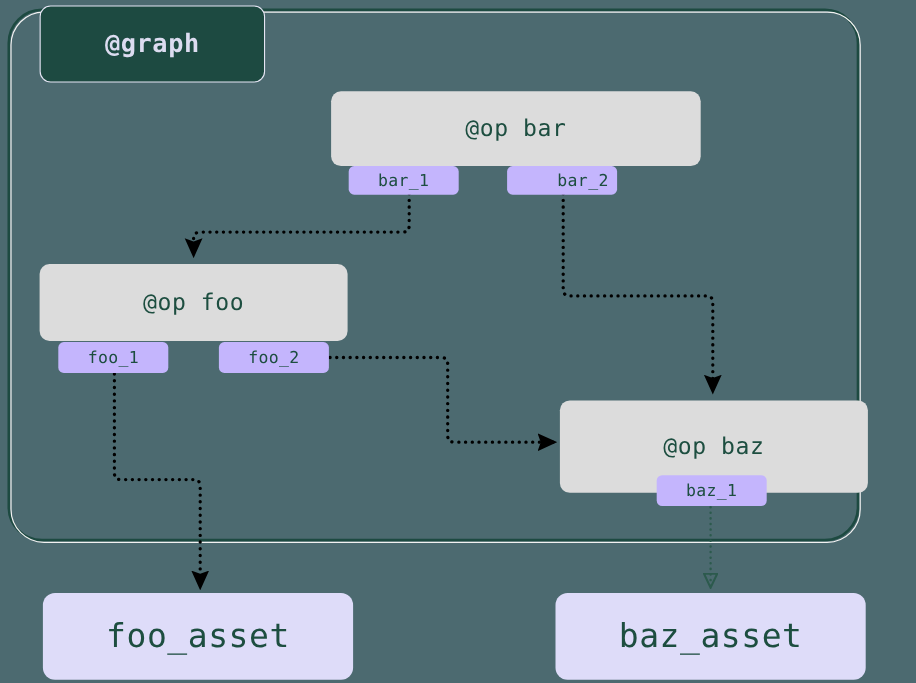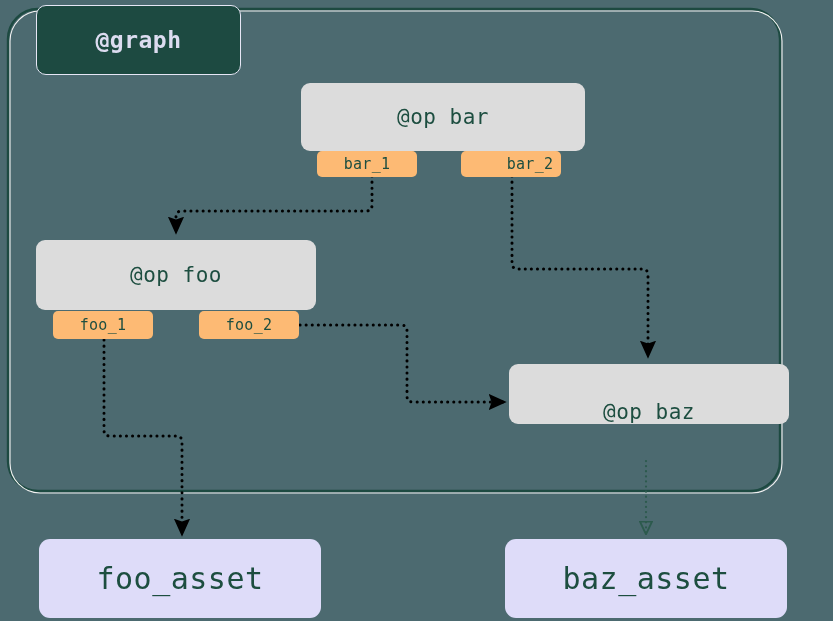--- a/index.html
+++ b/index.html
@@ -44,21 +44,21 @@
   .asset-node {
     background: #dedcf9;
     color: #1d4e40;
     font-size: 30px;
     letter-spacing: 0.5px;
     border-radius: 11px;
   }
   .port {
     position: absolute;
     box-sizing: border-box;
-    background: #fdba74;
+    background: #c4b5fd;
     color: #1d4e40;
     font-size: 15px;
     border-radius: 5px;
     display: flex;
     align-items: center;
     justify-content: center;
     letter-spacing: 0.3px;
   }
   .graph-label {
     position: absolute;
@@ -104,42 +104,45 @@
 
     <path d="M 104 340 L 104 430 Q 104 436 110 436 L 176 436 Q 182 436 182 442 L 182 534" fill="none" stroke="#000000" stroke-width="3" stroke-linecap="round" stroke-dasharray="0.1 6" marker-end="url(#arrow-filled)"></path>
 
     <path d="M 646 461 L 646 533" fill="none" stroke="#2c5a4d" stroke-width="2.2" stroke-linecap="round" stroke-dasharray="0.1 5" marker-end="url(#arrow-hollow)"></path>
   </svg>
 
   <div class="graph-label" style="left:36px; top:5px; width:205px; height:70px;">
     <span>@graph</span>
   </div>
 
-  <div class="node op-node" style="left:301px; top:83px; width:284px; height:68px;">
+  <div class="node op-node" style="left:301px; top:83px; width:336px; height:68px;">
     <span>@op bar</span>
   </div>
   <div class="port" style="left:317px; top:151px; width:100px; height:26px;">
     <span>bar_1</span>
   </div>
   <div class="port" style="left:461px; top:151px; width:100px; height:26px;padding-left:38px;">
     <span>bar_2</span>
   </div>
 
   <div class="node op-node" style="left:36px; top:240px; width:280px; height:70px;text-align:center;">
     <span>@op foo</span>
   </div>
   <div class="port" style="left:53px; top:311px; width:100px; height:28px;">
     <span>foo_1</span>
   </div>
   <div class="port" style="left:199px; top:311px; width:100px; height:28px;">
     <span>foo_2</span>
   </div>
 
-  <div class="node op-node" style="left:509px; top:364px; width:280px; height:60px;align-items:flex-end;">
+  <div class="node op-node" style="left:509px; top:364px; width:280px; height:84px;">
     <span>@op baz</span>
+  </div>
+  <div class="port" style="left:597px; top:432px; width:100px; height:28px;">
+    <span>baz_1</span>
   </div>
 
   <div class="node asset-node" style="left:39px; top:539px; width:282px; height:79px;">
     <span>foo_asset</span>
   </div>
   <div class="node asset-node" style="left:505px; top:539px; width:282px; height:79px;">
     <span>baz_asset</span>
   </div>
 
 </div>

